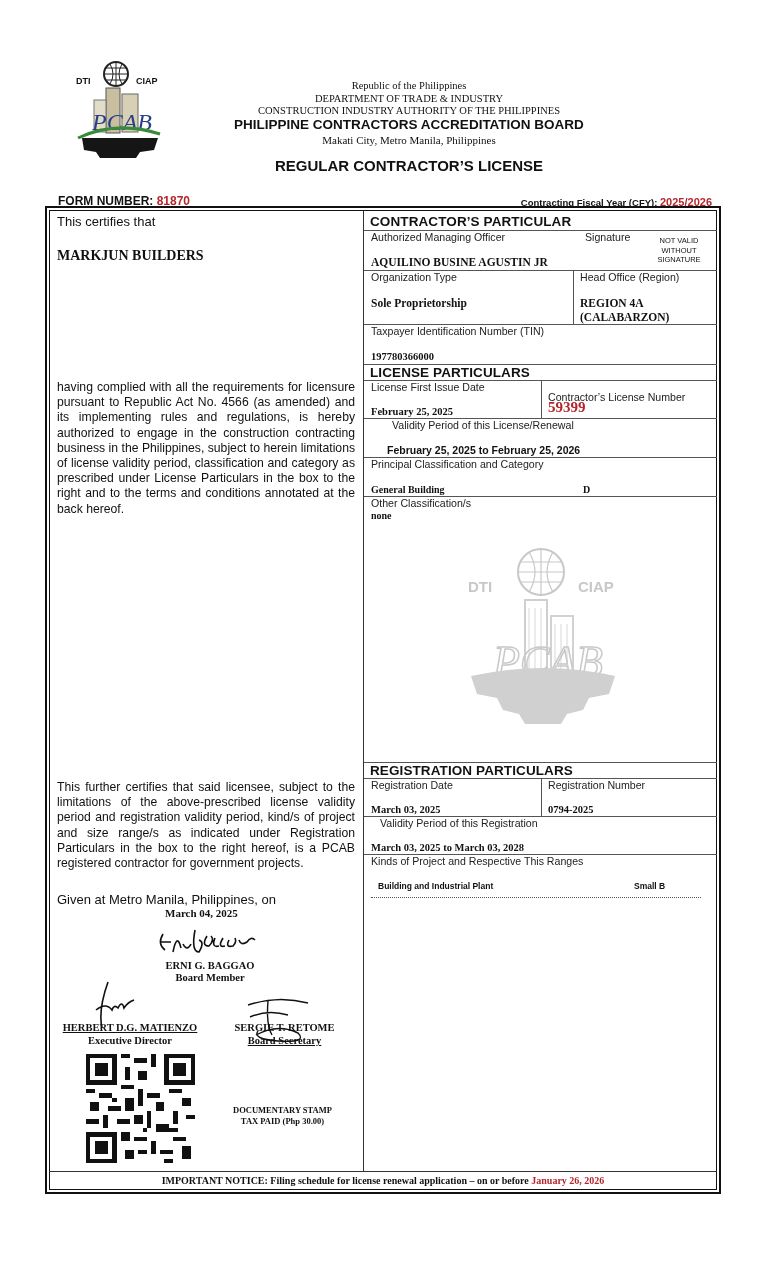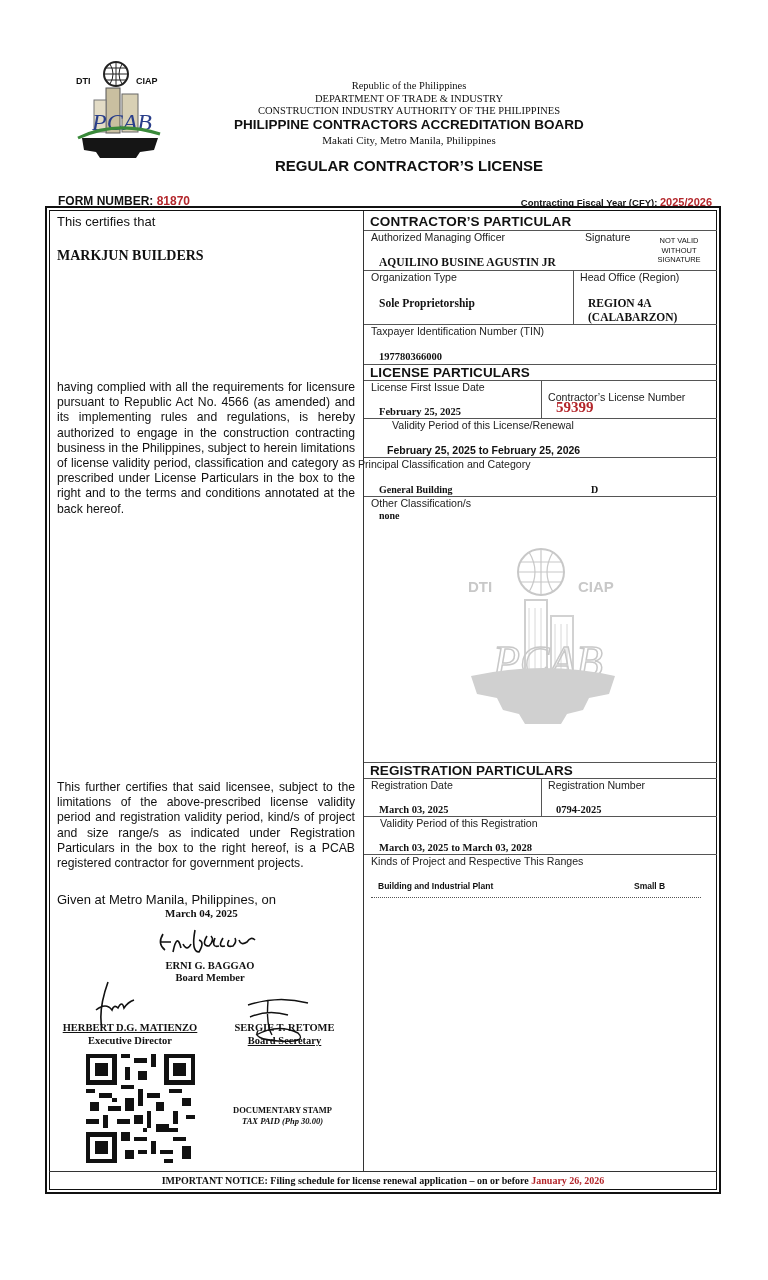--- a/index.html
+++ b/index.html
@@ -40,26 +40,26 @@
   .sig-name { font-size:10.5px; font-weight:bold; text-align:center; }
   #sig1-name { left:150px; top:960px; width:120px; }
   #sig1-title { left:150px; top:972px; width:120px; }
   #sig2-name { left:55px; top:1022px; width:150px;text-decoration:underline; }
   #sig2-title { left:55px; top:1035px; width:150px; }
   #sig3-name { left:222px; top:1022px; width:125px; }
   #sig3-title { left:222px; top:1035px; width:125px; text-decoration:underline; }
 
   #qr { left:86px; top:1054px; width:109px; height:109px; }
   #stamp1 { left:220px; top:1105px; width:125px; font-size:8.5px; font-weight:bold; text-align:center; }
-  #stamp2 { left:220px; top:1116px; width:125px; font-size:8.5px; font-weight:bold; text-align:center;font-style:italic; }
+  #stamp2 { left:220px; top:1116px; width:125px; font-size:8.5px; font-weight:bold; text-align:center; }
   .hline { position:absolute; height:1px; background:#555; }
   .vline { position:absolute; width:1px; background:#555; }
   .sec-title { position:absolute; left:370px; font-size:13.5px; font-weight:bold; letter-spacing:0.1px; }
   .lbl { position:absolute; font-size:10.6px; color:#222; }
-  .val { position:absolute; font-size:10.5px; font-weight:bold; font-family:"Liberation Serif", serif;margin-left:8px; }
+  .val { position:absolute; font-size:10.5px; font-weight:bold; font-family:"Liberation Serif", serif; }
   .val-sans { position:absolute; font-size:10.5px; font-weight:bold; font-family:"Liberation Sans", sans-serif; }
 
   #notvalid { position:absolute; left:648px; top:236px; width:62px; font-size:7.5px; text-align:center; line-height:9.5px; }
 
   #watermark { left:463px; top:548px; width:170px; height:180px; }
   #dotted { left:371px; top:897px; width:330px; border-top:1.5px dotted #555; }
 
   #notice { left:49px; top:1175px; width:668px; text-align:center; font-size:10px; font-weight:bold; }
 </style>
 </head>
@@ -215,21 +215,21 @@
 <div class="vline" style="left:541px;top:380px;height:38px;"></div>
 <div class="lbl sans" style="left:548px;top:391px;">Contractor’s License Number</div>
 <div class="val" style="left:371px;top:406px;">February 25, 2025</div>
 <div class="val red" style="left:548px;top:399px;font-size:15px;">59399</div>
 <div class="hline" style="left:364px;top:418px;width:353px;"></div>
 
 <div class="lbl sans" style="left:392px;top:419px;">Validity Period of this License/Renewal</div>
 <div class="val-sans" style="left:387px;top:444px;">February 25, 2025 to February 25, 2026</div>
 <div class="hline" style="left:364px;top:457px;width:353px;"></div>
 
-<div class="lbl sans" style="left:358px;top:458px;">Principal Classification and Category</div>
+<div class="lbl sans" style="left:371px;top:458px;">Principal Classification and Category</div>
 <div class="val" style="left:371px;top:484px;font-size:10px;">General Building</div>
 <div class="val" style="left:583px;top:484px;font-size:10px;">D</div>
 <div class="hline" style="left:364px;top:496px;width:353px;"></div>
 
 <div class="lbl sans" style="left:371px;top:497px;">Other Classification/s</div>
 <div class="val" style="left:371px;top:510px;font-size:10px;">none</div>
 
 <div id="watermark" class="abs">
   <svg width="170" height="180" viewBox="0 0 170 180">
     <text x="5" y="44" font-size="15" font-weight="bold" font-family="Liberation Sans, sans-serif" fill="#c8c8c8">DTI</text>

